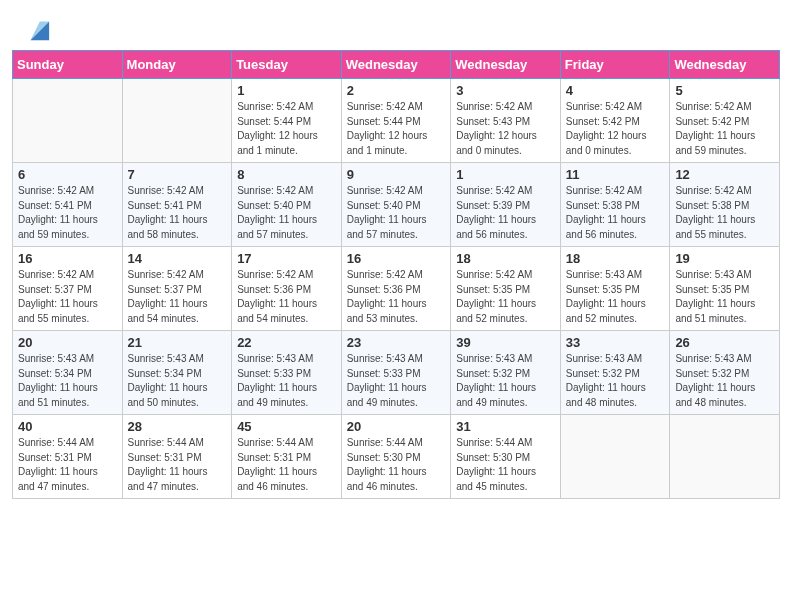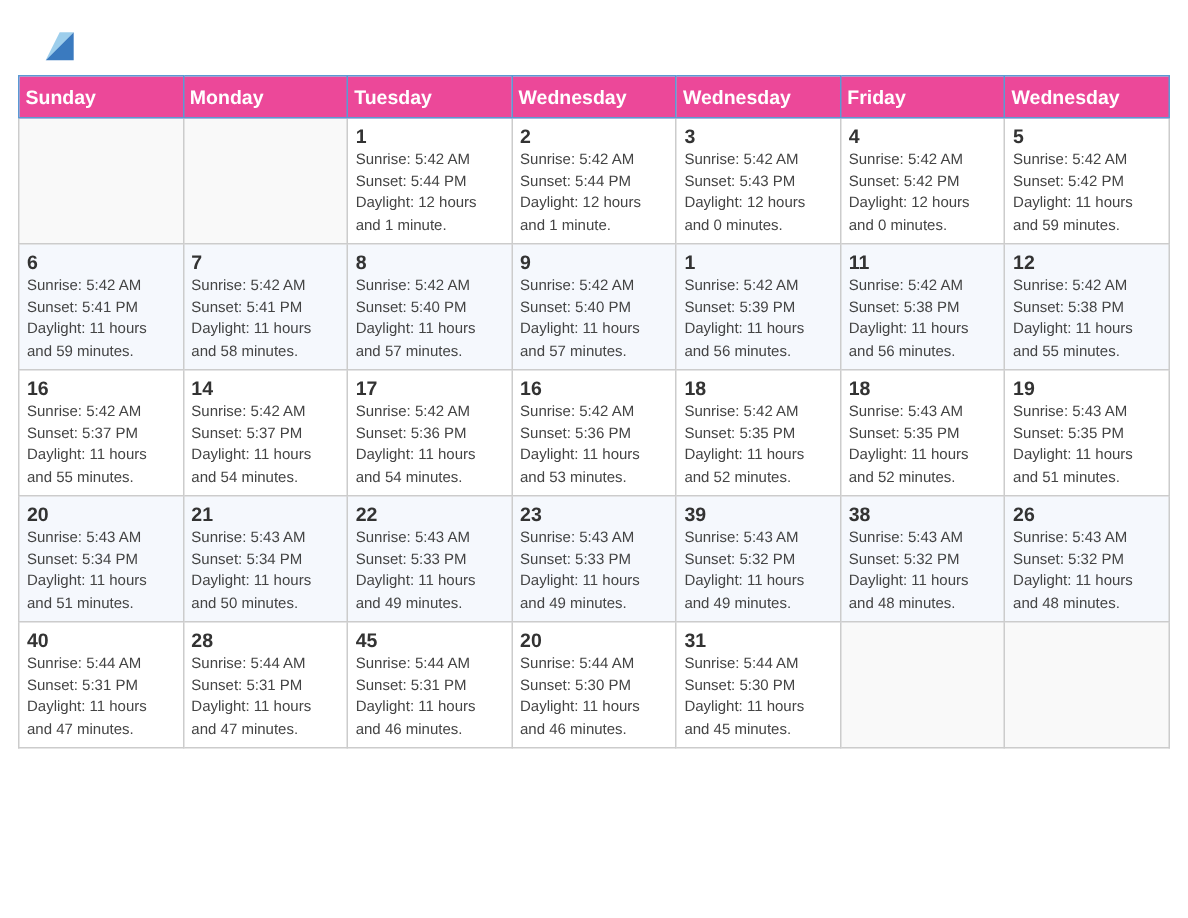--- a/index.html
+++ b/index.html
@@ -231,21 +231,21 @@
           </td>
           <td>
             <span class="day-num">23</span>
             <div class="day-info">Sunrise: 5:43 AM<br>Sunset: 5:33 PM<br>Daylight: 11 hours<br>and 49 minutes.</div>
           </td>
           <td>
             <span class="day-num">39</span>
             <div class="day-info">Sunrise: 5:43 AM<br>Sunset: 5:32 PM<br>Daylight: 11 hours<br>and 49 minutes.</div>
           </td>
           <td>
-            <span class="day-num">38</span>
+            <span class="day-num">33</span>
             <div class="day-info">Sunrise: 5:43 AM<br>Sunset: 5:32 PM<br>Daylight: 11 hours<br>and 48 minutes.</div>
           </td>
           <td>
             <span class="day-num">26</span>
             <div class="day-info">Sunrise: 5:43 AM<br>Sunset: 5:32 PM<br>Daylight: 11 hours<br>and 48 minutes.</div>
           </td>
         </tr>
         <tr>
           <td>
             <span class="day-num">40</span>

